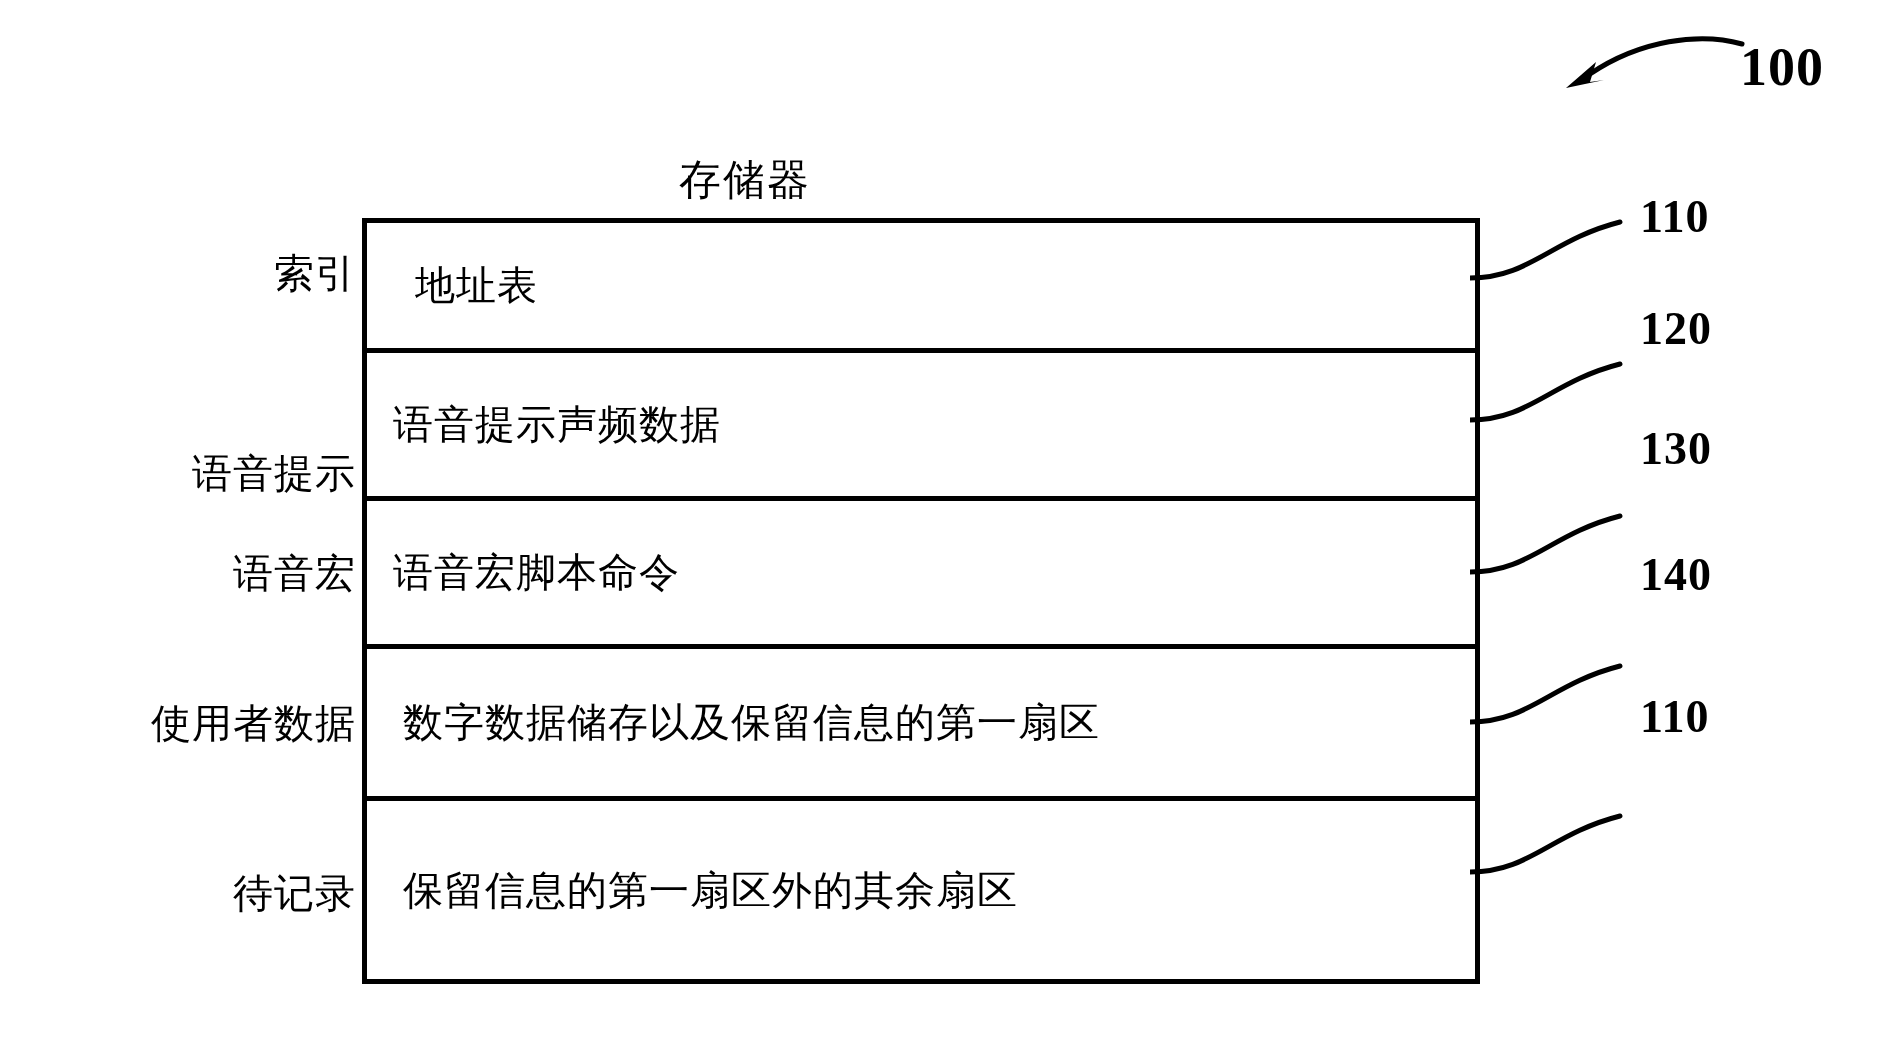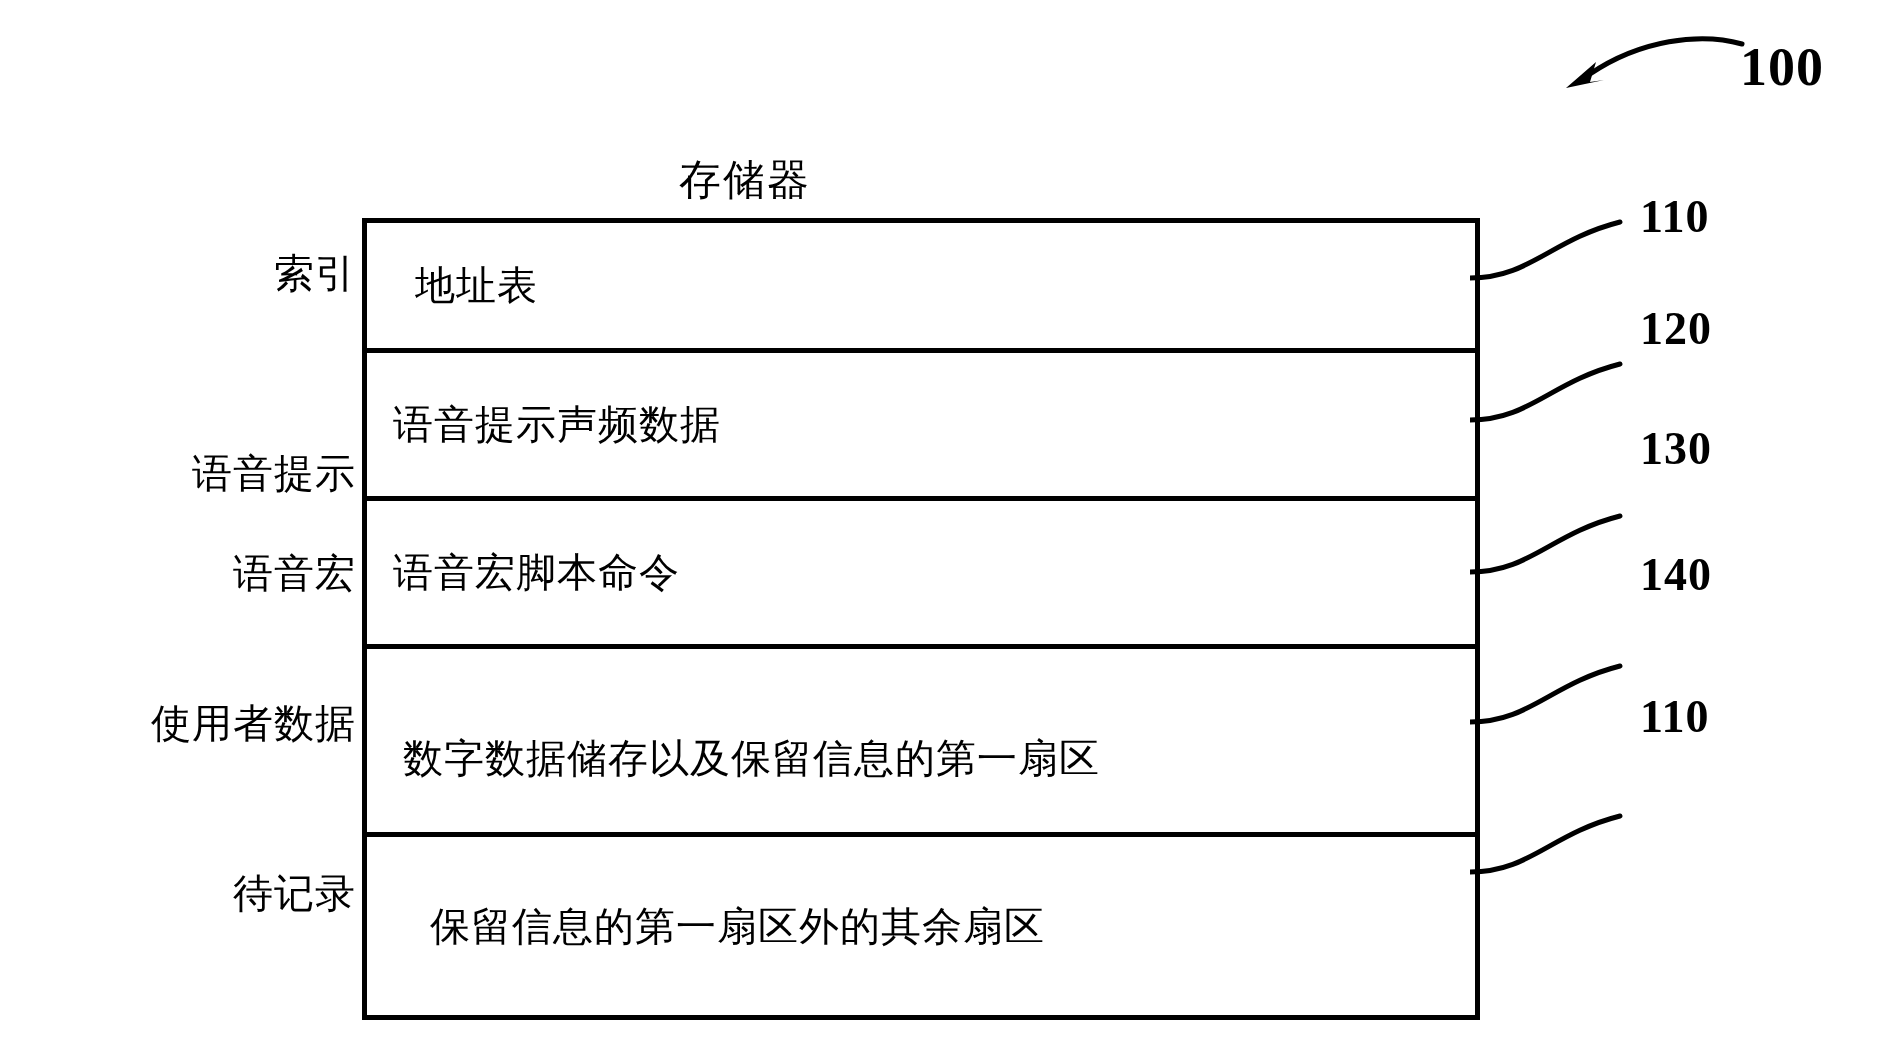--- a/index.html
+++ b/index.html
@@ -77,22 +77,22 @@
   }
   .mem-row-text {
     font-size: 40px;
     font-family: "DejaVu Serif", "Liberation Serif", serif;
     letter-spacing: 1px;
     white-space: nowrap;
   }
   .r0 { height: 130px; padding-left: 48px; }
   .r1 { height: 148px; }
   .r2 { height: 148px; }
-  .r3 { height: 152px; margin-top: 36px; }
-  .r4 { height: 178px; margin-left: 27px; }
+  .r3 { height: 152px; }
+  .r4 { height: 178px; }
 
   .r3 .mem-row-text,
   .r4 .mem-row-text { padding-left: 10px; }
 
   
   .side-label {
     position: absolute;
     right: 0;
     width: 340px;
     text-align: right;

